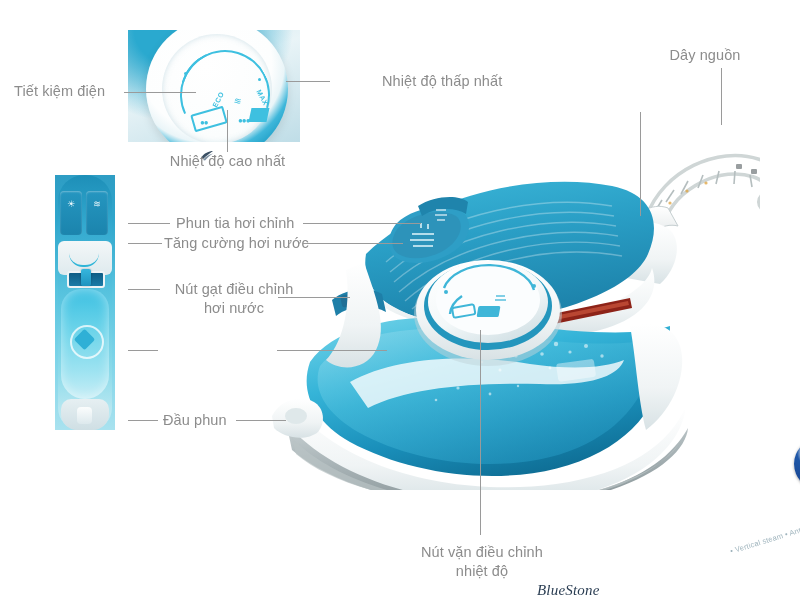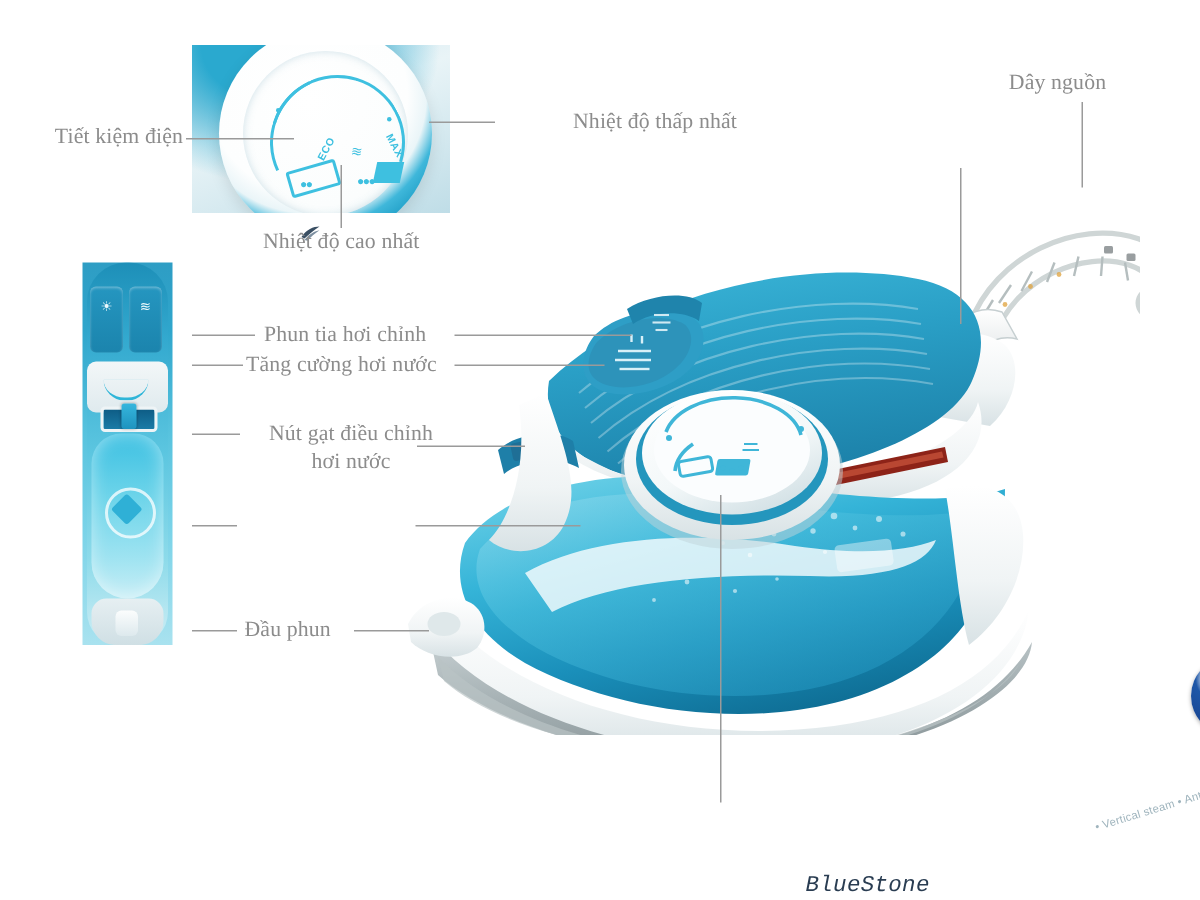--- a/index.html
+++ b/index.html
@@ -7,24 +7,24 @@
   body{
     width:800px;height:600px;position:relative;overflow:hidden;
     font-family:"Liberation Sans","DejaVu Sans",sans-serif;
     -webkit-font-smoothing:antialiased;
   }
   .stage{position:absolute;inset:0;background:#fff;}
 
   
   .label{
     position:absolute;color:#8c8c8c;font-size:14.5px;line-height:19px;
-    white-space:pre;letter-spacing:.1px;font-family:Liberation Serif, serif;
+    white-space:pre;letter-spacing:.1px;
   }
   .label.c{text-align:center;white-space:pre-line;}
-  .label.r{text-align:right;}
+  .label.r{text-align:left;}
 
   
   .lead{position:absolute;background:#9a9a9a;}
   .lead.h{height:1px;}
   .lead.v{width:1px;}
 
   
   .inset{position:absolute;overflow:hidden;}
 
   
@@ -151,21 +151,21 @@
     color:#eaf1fa;font-size:19px;font-weight:bold;font-family:"Liberation Serif",serif;
   }
   .badge .arcband{
     position:absolute;left:-4px;top:-4px;width:60px;height:60px;border-radius:50%;
     border:7px solid transparent;border-top-color:rgba(255,255,255,.9);border-right-color:rgba(255,255,255,.75);
     transform:rotate(35deg);
   }
 
   .brandmark{
     position:absolute;left:337px;top:432px;color:#2a3d52;
-    font-family:Liberation Mono, monospace;font-size:15px;font-style:italic;
+    font-family:Liberation Serif, serif;font-size:15px;font-style:italic;
     letter-spacing:.2px;text-shadow:0 1px 0 rgba(255,255,255,.25);
   }
   .brandlogo{
     position:absolute;left:341px;top:420px;width:14px;height:11px;
   }
   .feature-txt{
     position:absolute;left:527px;top:375px;color:#9fb4bd;font-size:7.5px;
     transform:rotate(-17deg);letter-spacing:.2px;white-space:nowrap;
     text-shadow:0 .5px 0 rgba(255,255,255,.4);
   }
@@ -440,14 +440,16 @@
   <div class="lead h" style="left:278px;top:297px;width:72px;"></div>
 
   <div class="lead h" style="left:128px;top:350px;width:30px;"></div>
   <div class="lead h" style="left:277px;top:350px;width:110px;"></div>
 
   <div class="lead h" style="left:128px;top:420px;width:30px;"></div>
   <div class="label" style="left:163px;top:411px;">Đầu phun</div>
   <div class="lead h" style="left:236px;top:420px;width:50px;"></div>
 
   <div class="lead v" style="left:480px;top:330px;height:205px;"></div>
+  <div class="label c" style="left:392px;top:543px;width:180px;">Nút vặn điều chỉnh
+nhiệt độ</div>
 
 </div>
 
 </body></html>

